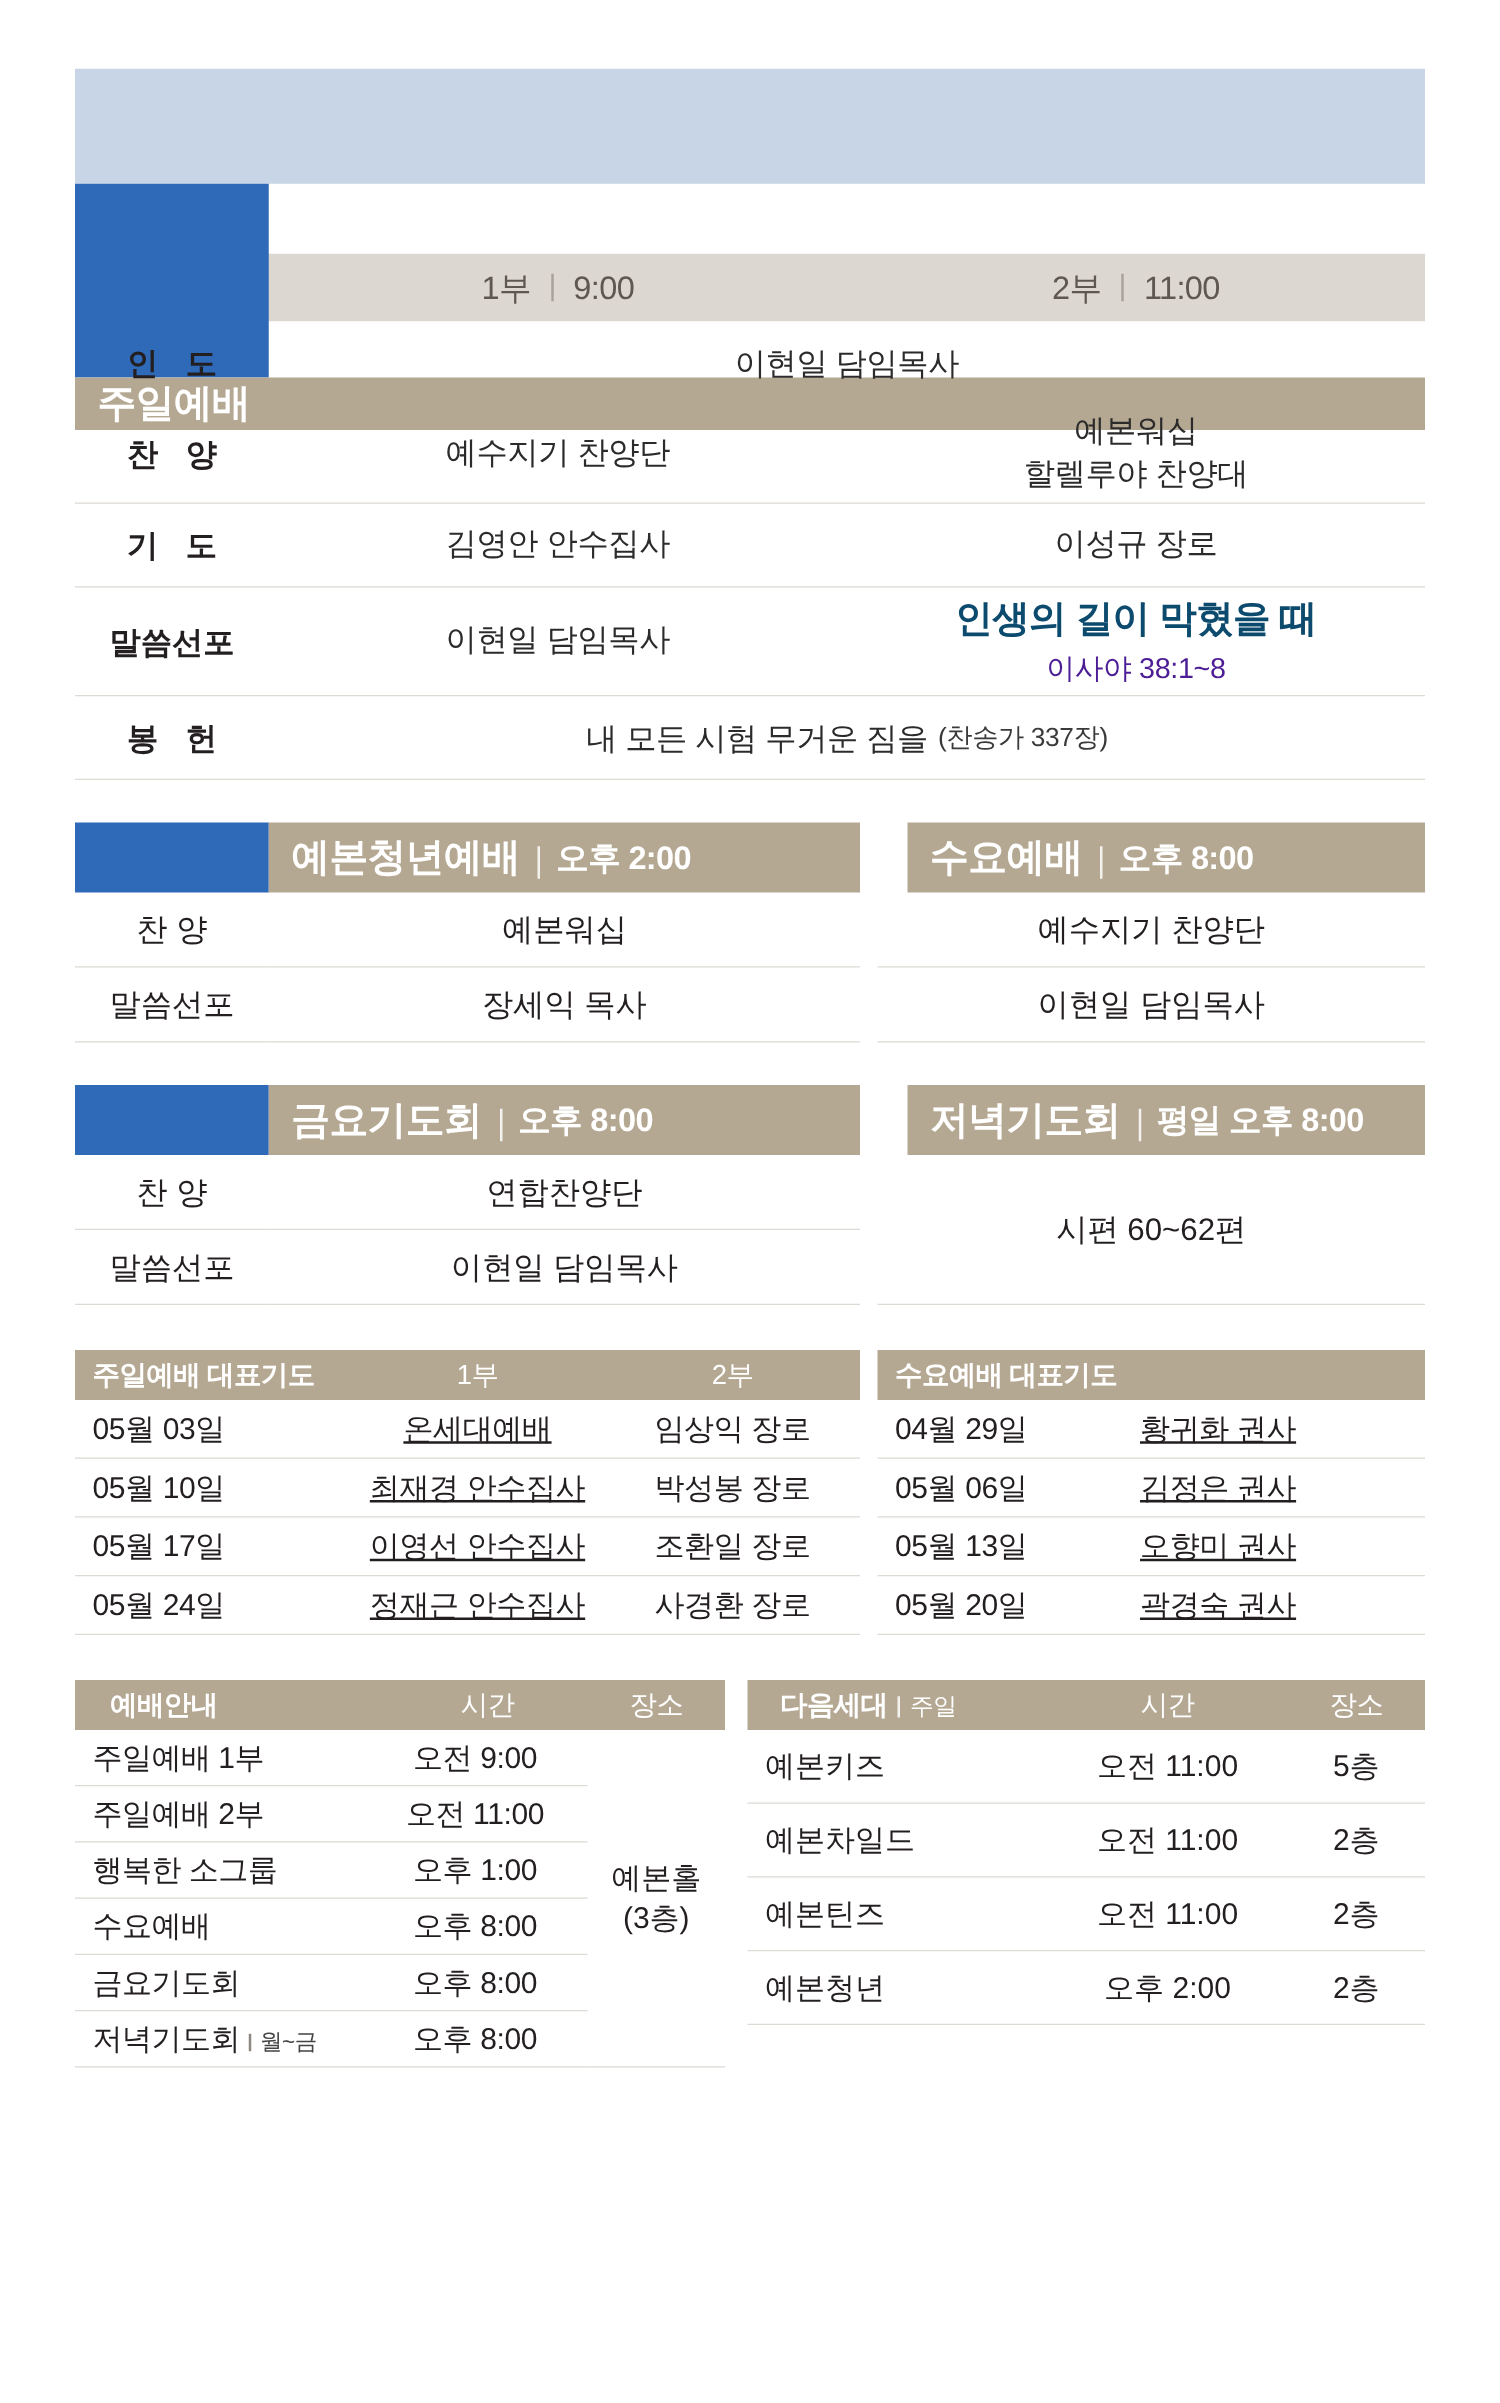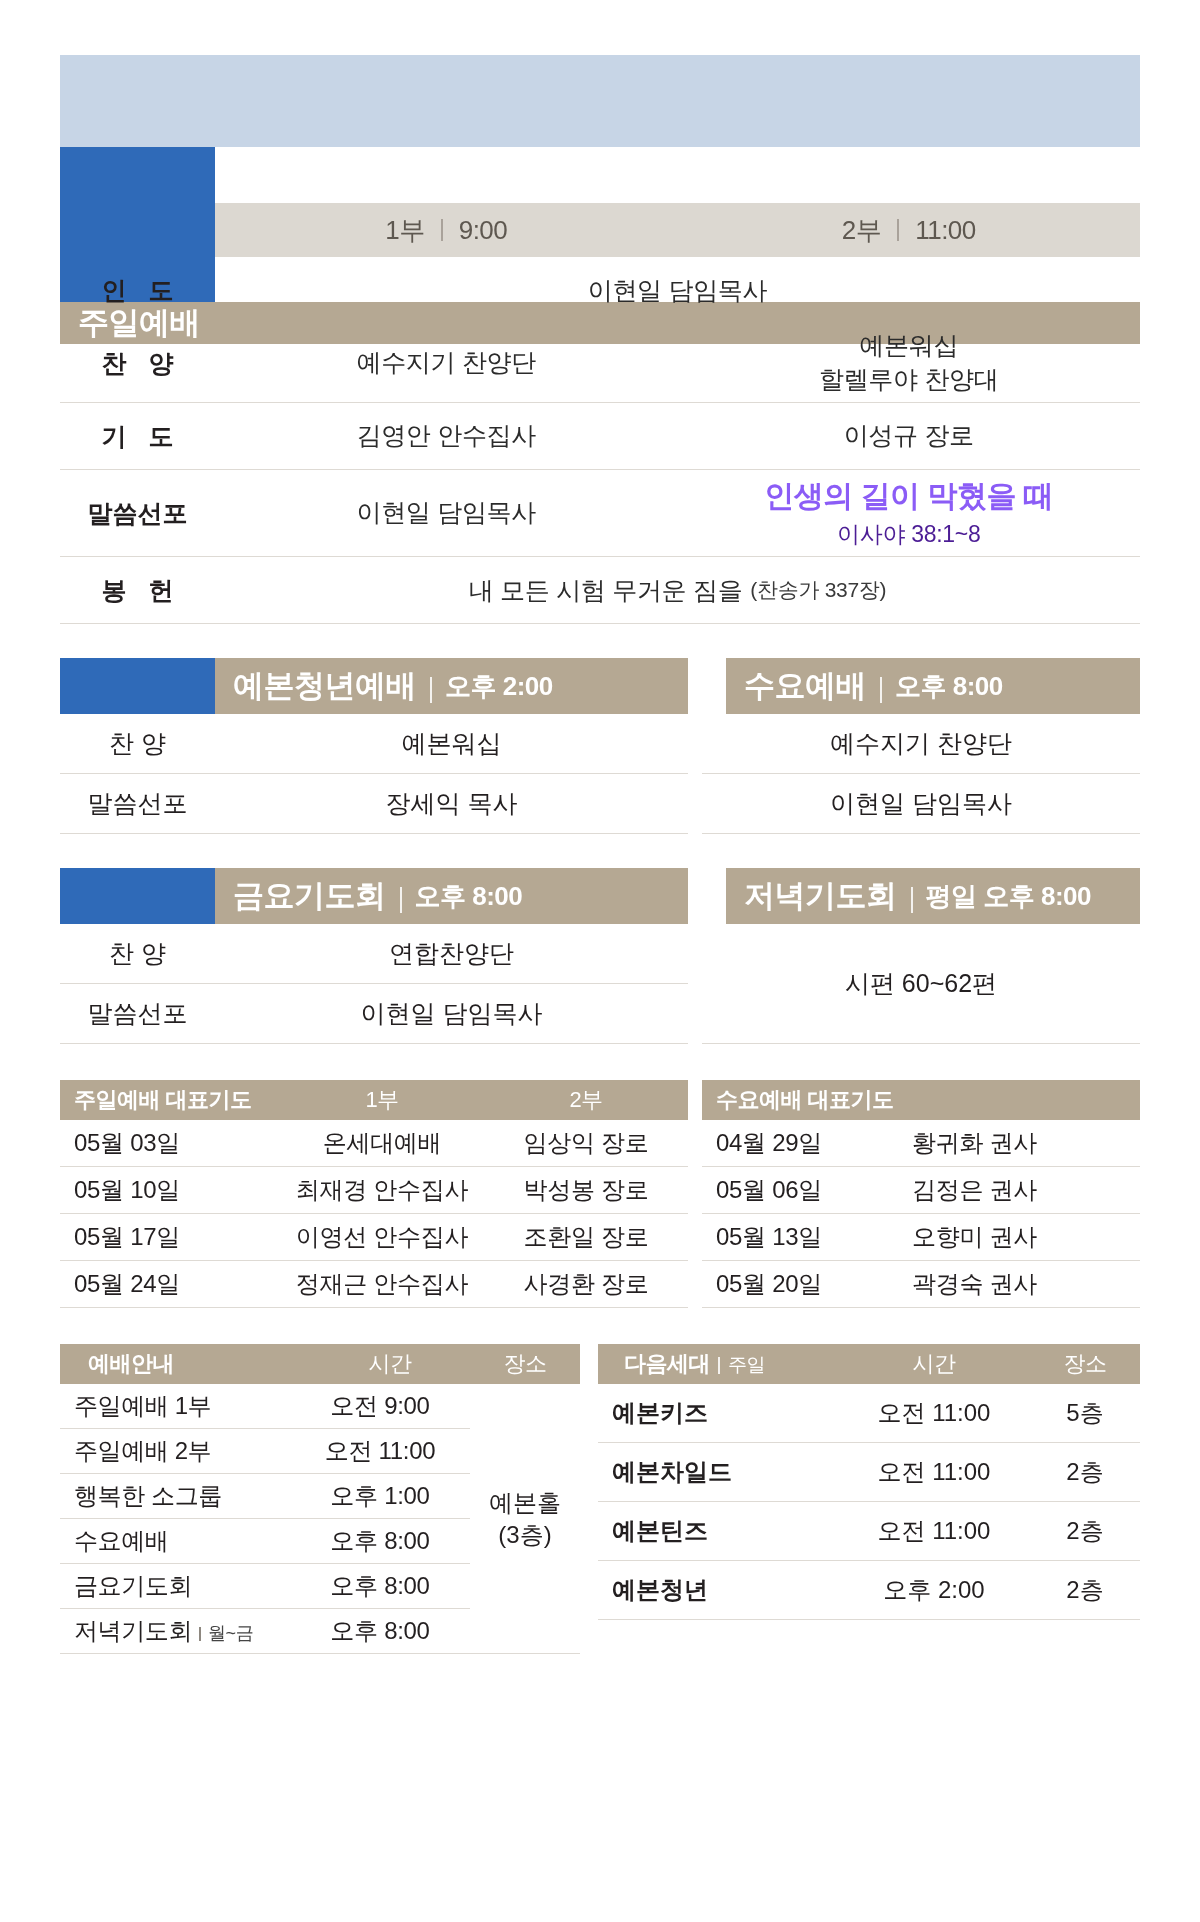--- a/index.html
+++ b/index.html
@@ -138,21 +138,21 @@
     justify-content: center;
     font-size: 25px;
     color: #2b2b2b;
     letter-spacing: -0.3px;
     text-align: center;
   }
   .sermon-title {
     font-size: 30px;
     font-weight: bold;
     letter-spacing: -0.5px;
-    color: #8b5cf6;
+    color: #0c4a6e;
   }
   .sermon-verse {
     font-size: 23px;
     color: #4c1d95;
     margin-top: 3px;
   }
   .small-note { font-size: 21px; color: #3a3a3a; }
 
   
   .hdr-two {
@@ -232,21 +232,21 @@
   .tbl-head .h-only { flex: 1 1 auto; padding-left: 14px; }
 
   .tbl-row {
     display: flex;
     align-items: center;
     height: 46px;
     border-bottom: 1px solid #dedad4;
     font-size: 24px;
   }
   .tbl-row .d { flex: 0 0 220px; padding-left: 14px; box-sizing: border-box; letter-spacing: -0.3px;}
-  .tbl-row .v1 { flex: 1 1 0; text-align: center; letter-spacing: -0.3px;}
+  .tbl-row .v1 { flex: 1 1 0; text-align: center; letter-spacing: -0.3px; text-decoration: underline;}
   .tbl-row .v2 { flex: 1 1 0; text-align: center; letter-spacing: -0.3px;}
   .tbl-right .tbl-row .d { flex: 0 0 210px; }
   .tbl-right .tbl-row .v1 { flex: 1 1 auto; text-align: left; }
 
   
   .bottom {
     display: flex;
     gap: 18px;
   }
   .bt-left { flex: 0 0 520px; }
@@ -309,21 +309,21 @@
     border-bottom: 1px solid #dedad4;
   }
 
   .bt-row2 {
     display: flex;
     align-items: center;
     height: 58px;
     border-bottom: 1px solid #dedad4;
     font-size: 24px;
   }
-  .bt-row2 .n { flex: 0 0 240px; padding-left: 14px; box-sizing: border-box; font-weight: bold; }
+  .bt-row2 .n { flex: 0 0 240px; padding-left: 14px; box-sizing: border-box; }
   .bt-row2 .tm { flex: 1 1 0; text-align: center; }
   .bt-row2 .pl { flex: 0 0 110px; text-align: center; }
 </style>
 </head>
 <body>
 
 <div class="page">
   <div class="wrap">
 
     <div class="topband"></div>

